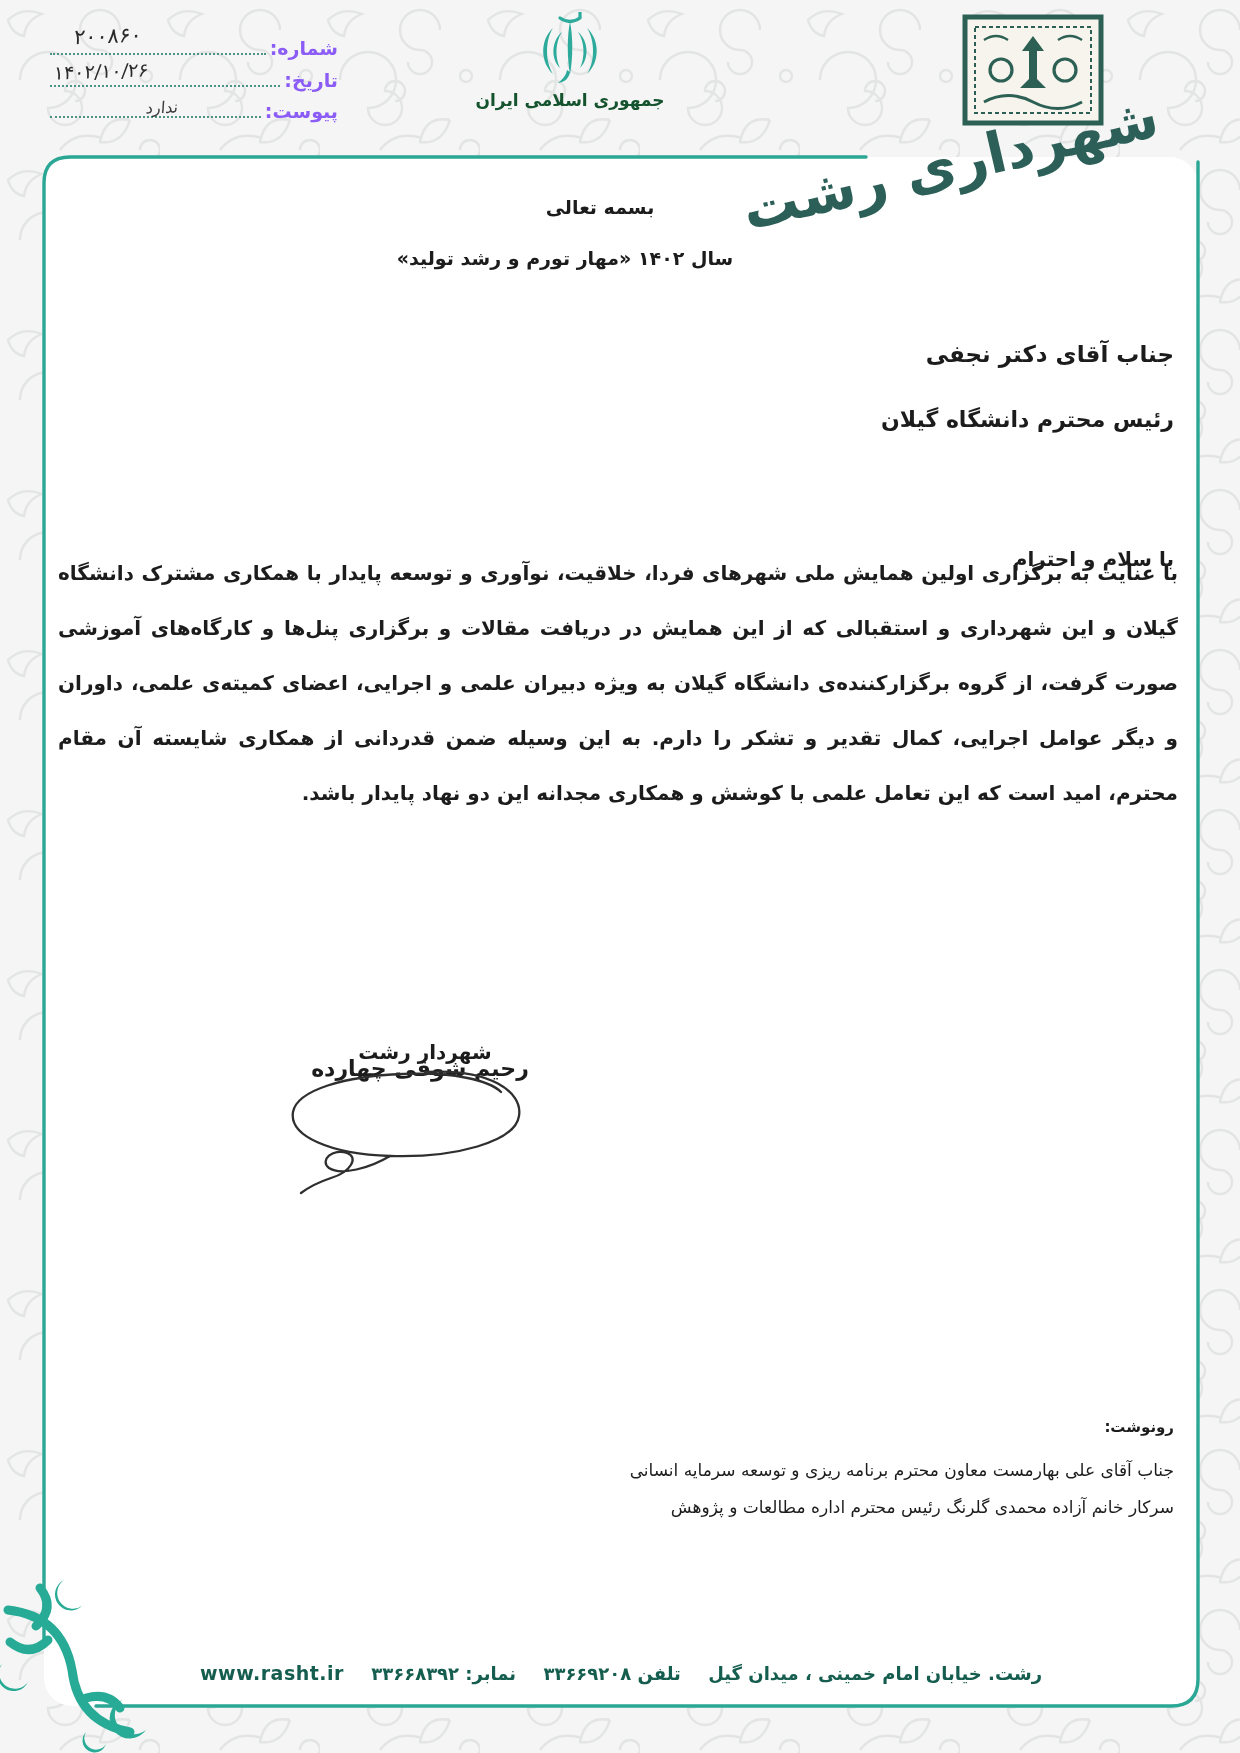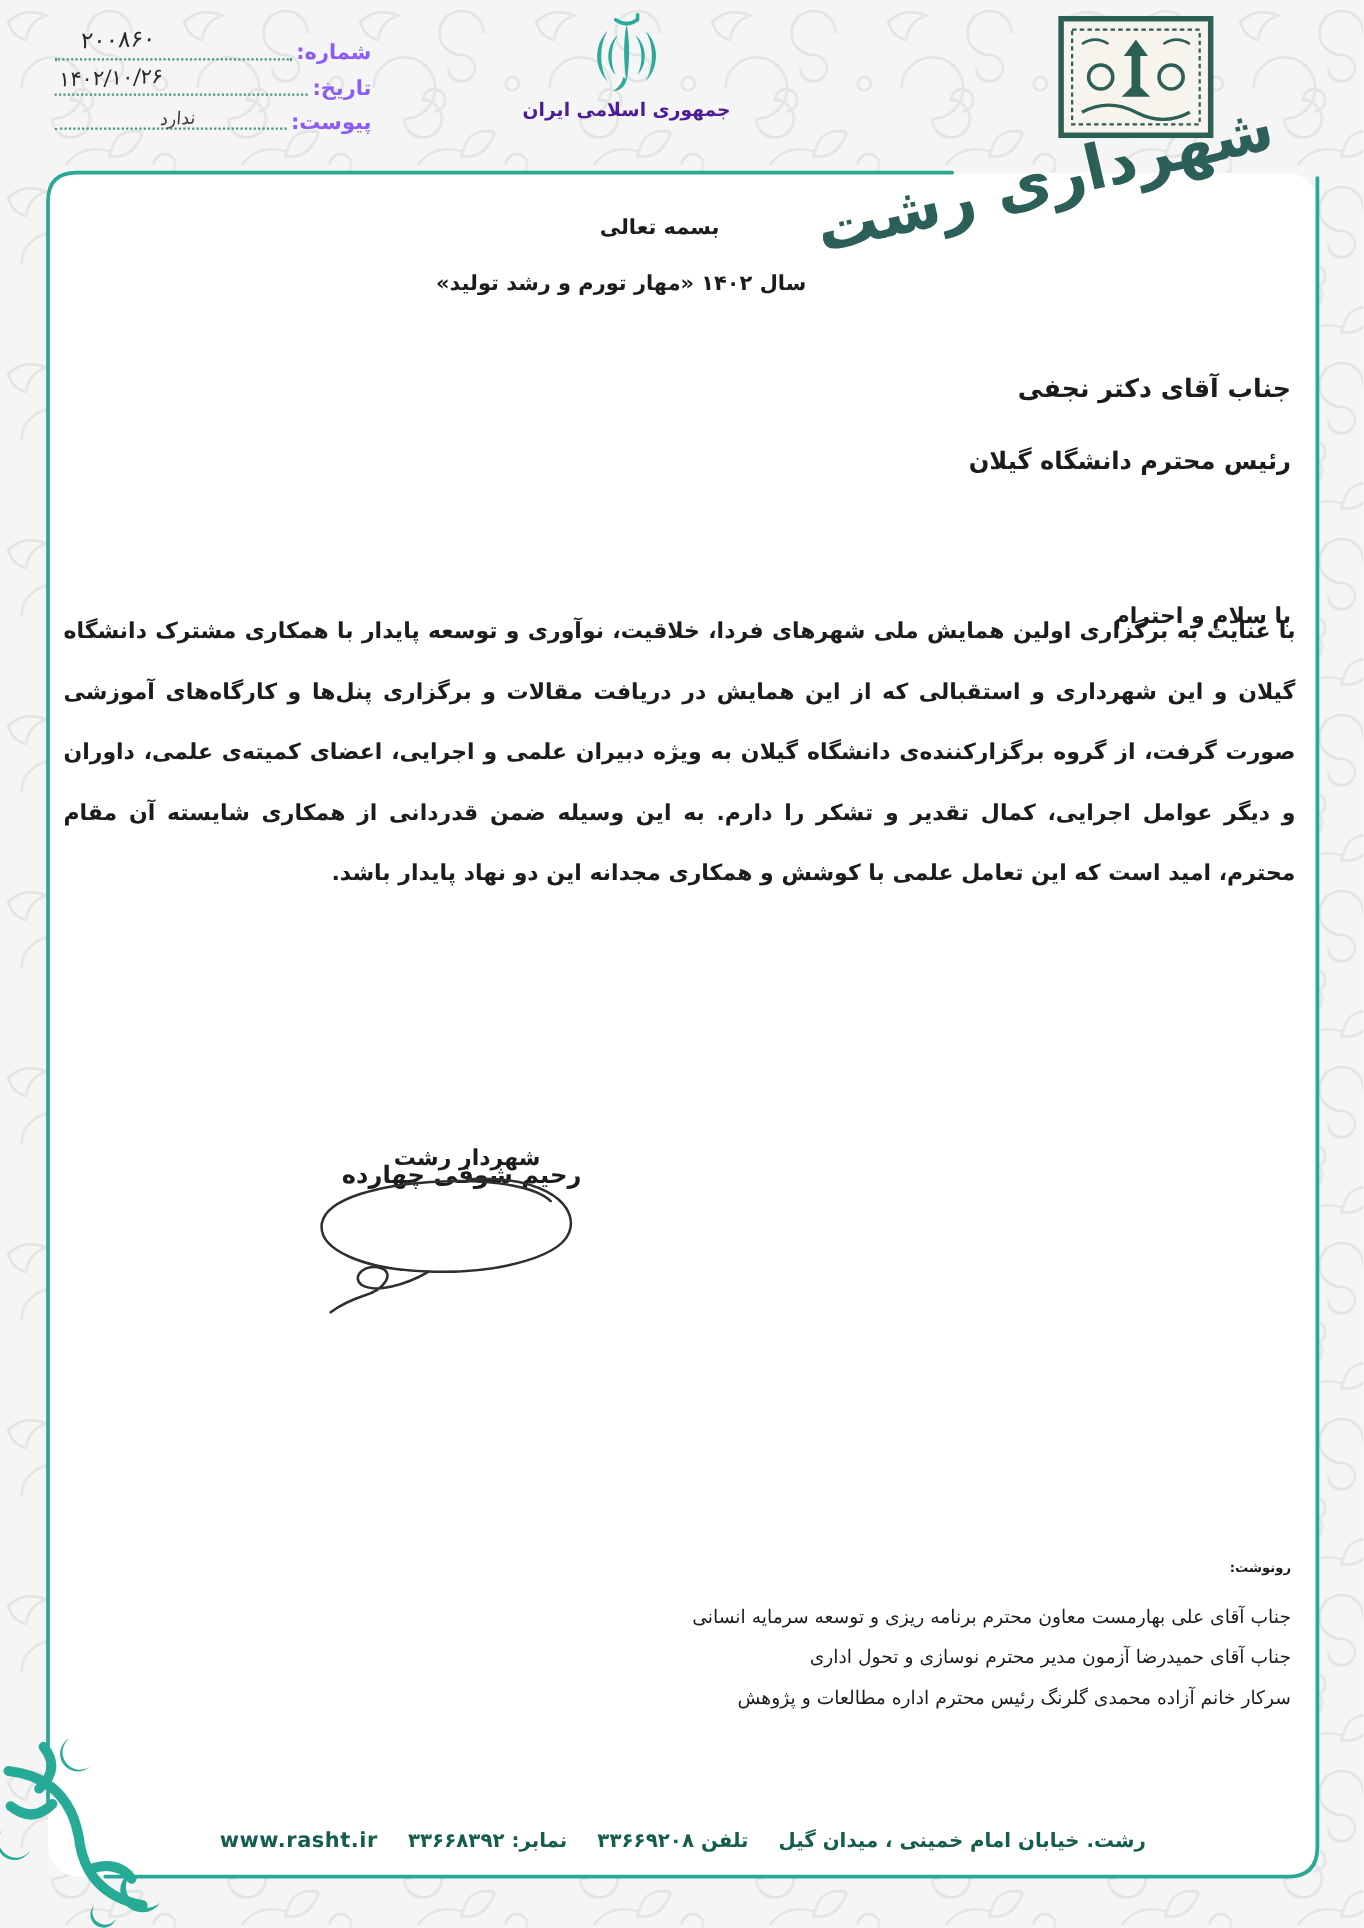--- a/index.html
+++ b/index.html
@@ -21,21 +21,21 @@
   
   .hfields { position:absolute; left:48px; top:28px; width:290px; height:104px; }
   .hrow { position:absolute; left:0; width:100%; height:22px; display:flex; align-items:flex-end; }
   .hrow .hlabel { font-size:19px; font-weight:700; color:#8b5cf6; line-height:20px; }
   .hrow .hdots { flex:1; border-bottom:2.6px dotted #4b9484; margin:0 4px 3px 2px; }
   .hval { position:absolute; color:#2a2a2a; letter-spacing:2px;
           transform:skewX(-6deg) rotate(-2deg); white-space:nowrap; }
 
   
   .emblem-caption { position:absolute; left:470px; top:90px; width:200px; text-align:center;
-    font-size:17px; font-weight:700; color:#4c1d95; }
+    font-size:17px; font-weight:700; color:#14532d; }
 
   
   .calligraphy { position:absolute; left:760px; top:88px; width:380px; height:150px;
     display:flex; align-items:center; justify-content:center; }
   .calligraphy span {
     font-size:56px; font-weight:700; color:#2c5f57;
     transform:rotate(-13deg); white-space:nowrap; letter-spacing:1px;
   }
 
   .besmellah { position:absolute; left:470px; top:196px; width:260px; text-align:center;
@@ -51,21 +51,21 @@
     position:absolute; right:62px; left:58px; top:546px;
     font-size:20px; font-weight:700; line-height:55px;
     text-align:justify; text-justify:inter-word;
   }
 
   .signer-name  { position:absolute; left:305px; top:1031px; width:230px; text-align:center;
     font-size:22px; font-weight:800;margin-top:25px; }
   .signer-title { position:absolute; left:330px; top:1040px; width:190px; text-align:center;
     font-size:20px; font-weight:800; }
 
-  .cc-label { position:absolute; right:66px; top:1418px; font-size:12px; font-weight:800; }
+  .cc-label { position:absolute; right:66px; top:1418px; font-size:15px; font-weight:800; }
   .cc-list  { position:absolute; right:66px; top:1452px; font-size:17px; font-weight:400;
     text-align:right; line-height:37px; }
 
   .footer-row {
     position:absolute; right:198px; left:200px; top:1662px;
     display:flex; justify-content:space-between; align-items:baseline;
     font-size:18px; font-weight:700; color:#155d4e; direction:rtl;
   }
   .footer-row .site { font-size:19px; letter-spacing:0.5px; }
 </style>
@@ -176,21 +176,20 @@
   <svg class="abs" style="left:275px; top:1058px;" width="270" height="140" viewBox="0 0 270 140" aria-hidden="true">
     <g fill="none" stroke="#2f2f2f" stroke-width="2.3" stroke-linecap="round">
       <path d="M150 14 C215 10 248 34 244 58 C240 84 180 100 115 98 C55 96 14 78 18 54 C22 32 70 18 128 16 C178 14 214 22 226 34"></path>
       <path d="M115 98 C95 110 66 118 54 110 C44 102 58 90 72 95 C84 99 76 114 56 120 C44 124 34 129 26 135"></path>
     </g>
   </svg>
 
   <div class="cc-label">رونوشت:</div>
   <div class="cc-list">
     <div>جناب آقای علی بهارمست معاون محترم برنامه ریزی و توسعه سرمایه انسانی</div>
-    <div>جناب آقای حمیدرضا آزمون مدیر محترم نوسازی و تحول اداری</div>
     <div>سرکار خانم آزاده محمدی گلرنگ رئیس محترم اداره مطالعات و پژوهش</div>
   </div>
 
   <div class="footer-row">
     <span>رشت. خیابان امام خمینی ، میدان گیل</span>
     <span>تلفن ۳۳۶۶۹۲۰۸</span>
     <span>نمابر: ۳۳۶۶۸۳۹۲</span>
     <span class="site" dir="ltr">www.rasht.ir</span>
   </div>
 

